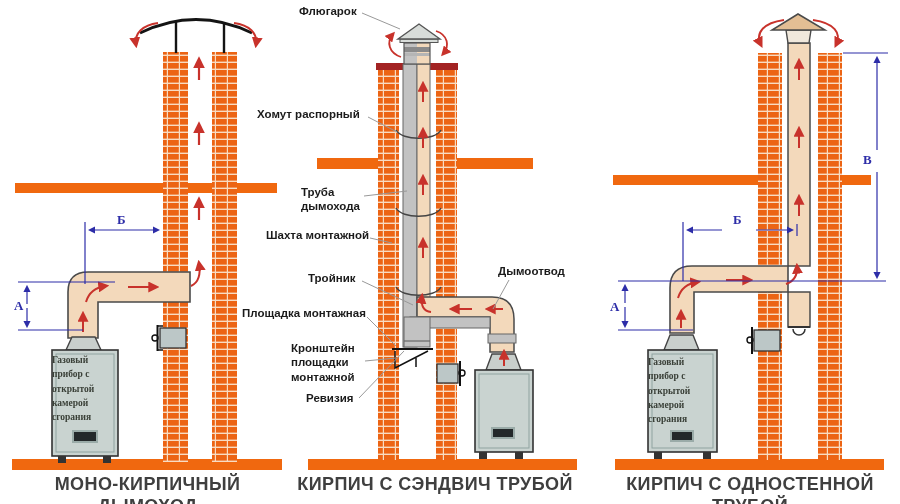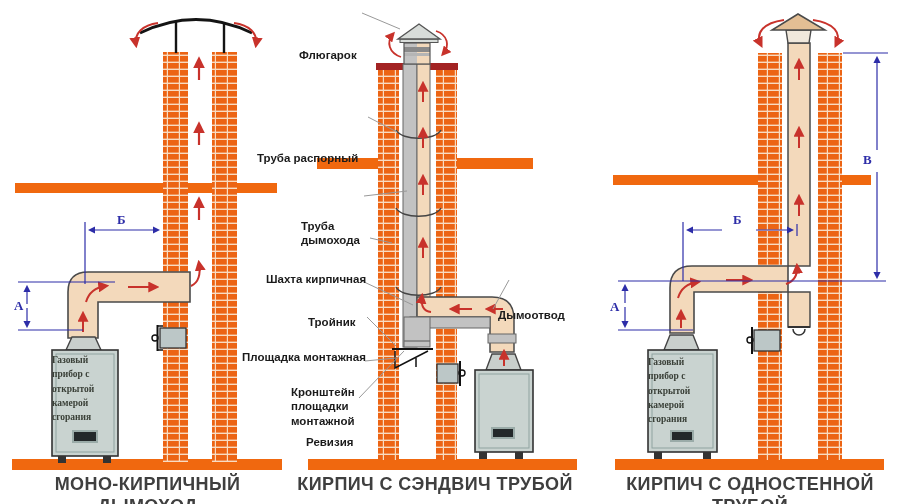--- a/index.html
+++ b/index.html
@@ -1,19 +1,19 @@
 <!DOCTYPE html>
 <html style="--brick: #EC6414; --brick-gap: #F8DCC2; --bar: #F0680F; --darkred: #A32323; --beige: #F3D9BB; --pipe-grey: #C2C2C2; --pipe-band: #8A8A8A; --cap-grey: #D8DCD9; --cap-tan: #E3BE94; --appliance: #C9D3D0; --collar: #C9CFCC; --cleanout: #BCC7C7; --red: #C8322B; --blue: #2D2DA8; --outline: #4A4A4A; --pointer: #999999; --ink: #1B1B1B; --caption: #3F3F3F; --appl-ink: #3A4038;"><head>
 <meta charset="utf-8">
 <style>
   html,body{margin:0;padding:0;background:#fff;}
   #stage{position:relative;width:900px;height:504px;background:#fff;overflow:hidden;
          font-family:"Liberation Sans",sans-serif;}
   .label{position:absolute;font:bold 11.5px/1.25 "Liberation Sans",sans-serif;
-         color:var(--ink);white-space:pre-line;margin-top:44px;}
+         color:var(--ink);white-space:pre-line;}
   .dim{position:absolute;font:bold 13px/1 "Liberation Serif",serif;color:var(--blue);}
   .appl-text{position:absolute;font:bold 9.5px/1.5 "Liberation Serif",serif;
          color:var(--appl-ink);text-align:left;white-space:pre-line;}
   .caption{position:absolute;top:474px;font:600 18px/1.2 "Liberation Sans",sans-serif;
          color:var(--caption);text-align:center;letter-spacing:.4px;}
   svg{position:absolute;left:0;top:0;}
 </style>
 </head>
 <body>
 
@@ -225,24 +225,24 @@
       <line x1="756" y1="230" x2="792" y2="230" marker-end="url(#mblue)"></line>
       <line x1="797" y1="224" x2="797" y2="236"></line>
       <line x1="618" y1="330" x2="693" y2="330"></line>
       <line x1="625" y1="303" x2="625" y2="286" marker-end="url(#mblue)"></line>
       <line x1="625" y1="307" x2="625" y2="326" marker-end="url(#mblue)"></line>
     </g>
   </g>
 </svg>
 
 <div class="label" style="left:299px;top:4px;">Флюгарок</div>
-<div class="label" style="left:257px;top:107px;">Труба распорный</div>
-<div class="label" style="left:301px;top:175px;">Труба
+<div class="label" style="left:257px;top:107px;">Хомут распорный</div>
+<div class="label" style="left:301px;top:185px;">Труба
 дымохода</div>
-<div class="label" style="left:266px;top:228px;">Шахта кирпичная</div>
+<div class="label" style="left:266px;top:228px;">Шахта монтажной</div>
 <div class="label" style="left:308px;top:271px;">Тройник</div>
 <div class="label" style="left:498px;top:264px;">Дымоотвод</div>
 <div class="label" style="left:242px;top:306px;">Площадка монтажная</div>
 <div class="label" style="left:291px;top:341px;">Кронштейн
 площадки
 монтажной</div>
 <div class="label" style="left:306px;top:391px;text-align:right;">Ревизия</div>
 
 <div class="dim" style="left:117px;top:213px;">Б</div>
 <div class="dim" style="left:14px;top:299px;">А</div>

